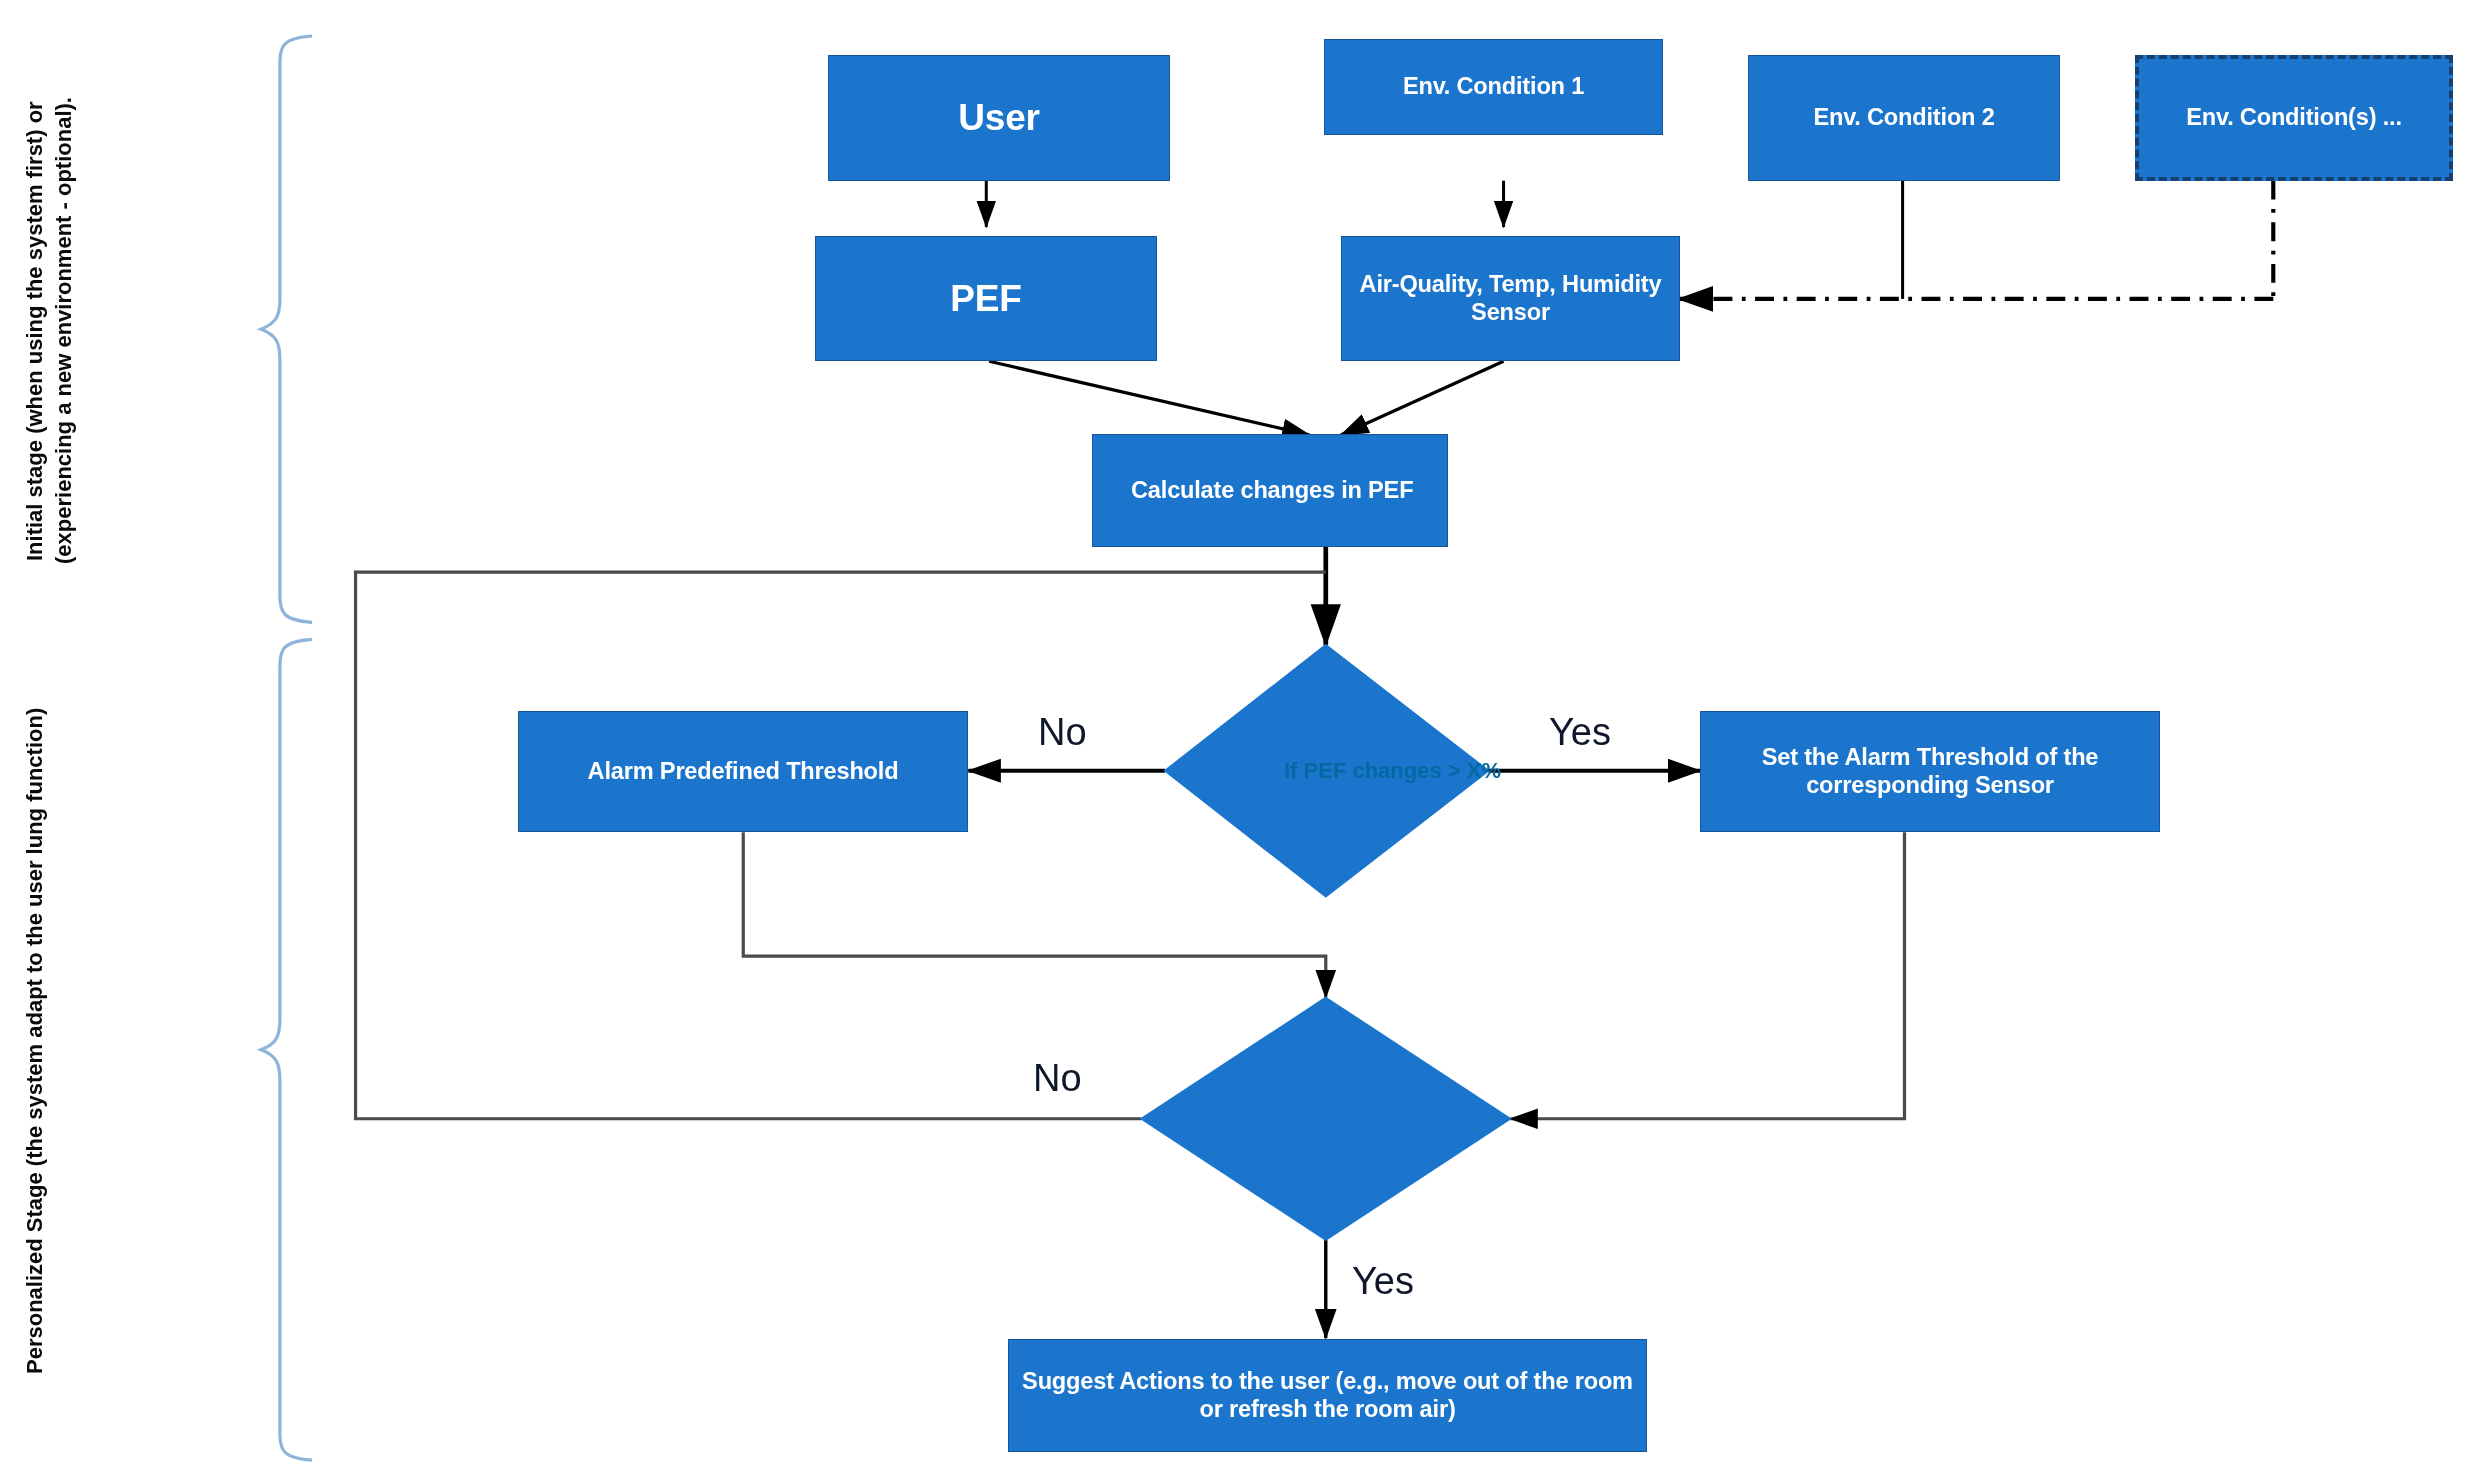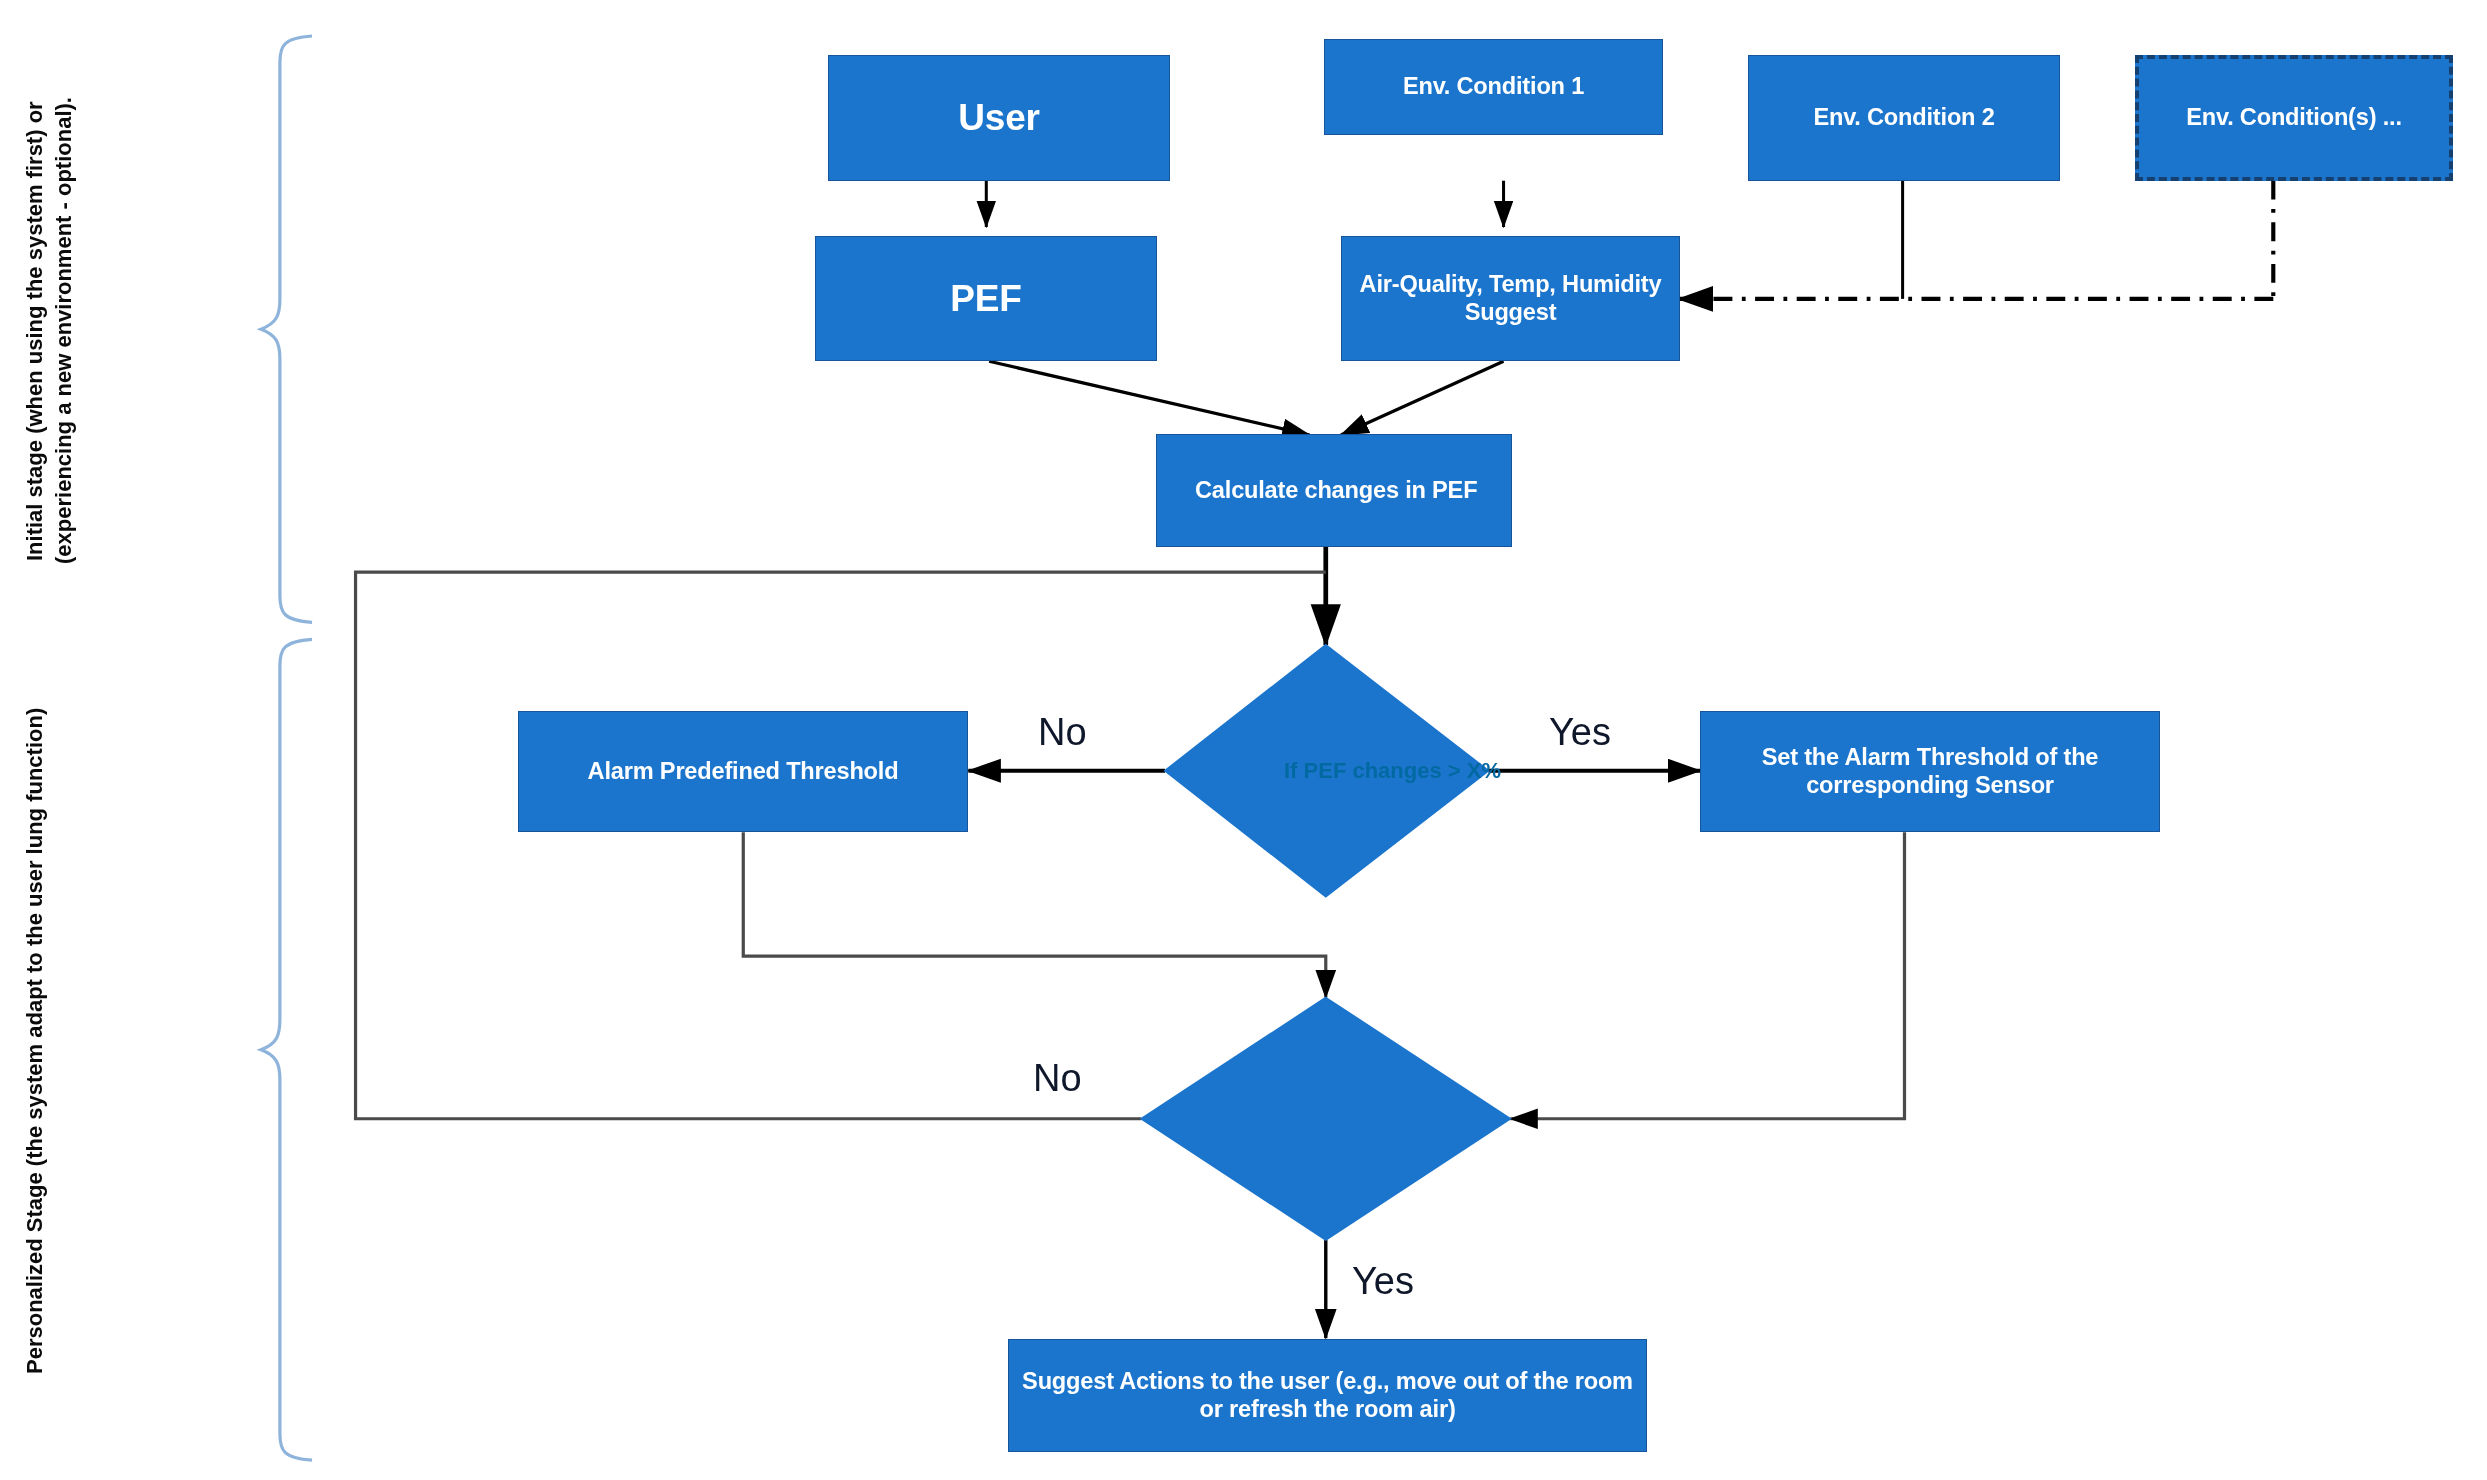--- a/index.html
+++ b/index.html
@@ -158,23 +158,23 @@
   <div class="node fs-xl" style="left:815px; top:55px; width:342px; height:126px;margin-left:13px;">User</div>
 
   <div class="node fs-md" style="left:1324px; top:39px; width:339px; height:96px;">Env. Condition 1</div>
 
   <div class="node fs-md" style="left:1748px; top:55px; width:312px; height:126px;">Env. Condition 2</div>
 
   <div class="node dashed fs-md" style="left:2135px; top:55px; width:318px; height:126px;">Env. Condition(s) ...</div>
 
   <div class="node fs-xl" style="left:815px; top:236px; width:342px; height:125px;">PEF</div>
 
-  <div class="node fs-md" style="left:1341px; top:236px; width:339px; height:125px;">Air-Quality, Temp, Humidity Suggest</div>
+  <div class="node fs-md" style="left:1341px; top:236px; width:339px; height:125px;">Air-Quality, Temp, Humidity Sensor</div>
 
-  <div class="node fs-md" style="left:1156px; top:434px; width:356px; height:113px;padding-left:12px;">Calculate changes in PEF</div>
+  <div class="node fs-md" style="left:1092px; top:434px; width:356px; height:113px;padding-left:12px;">Calculate changes in PEF</div>
 
   <div class="node fs-md" style="left:518px; top:711px; width:450px; height:121px;">Alarm Predefined Threshold</div>
 
   <div class="node fs-md" style="left:1700px; top:711px; width:460px; height:121px;">Set the Alarm Threshold of the corresponding  Sensor</div>
 
   <div class="node fs-md" style="left:1008px; top:1339px; width:639px; height:113px;">Suggest Actions to the user (e.g., move out of the room or refresh the room air)</div>
 
   <div class="diamond-wrap" style="left:1165px; top:645px; width:323px; height:252px;">
     <div class="dlabel fs-sm" style="padding:0 66px;">If PEF changes &gt; X%</div>
   </div>

